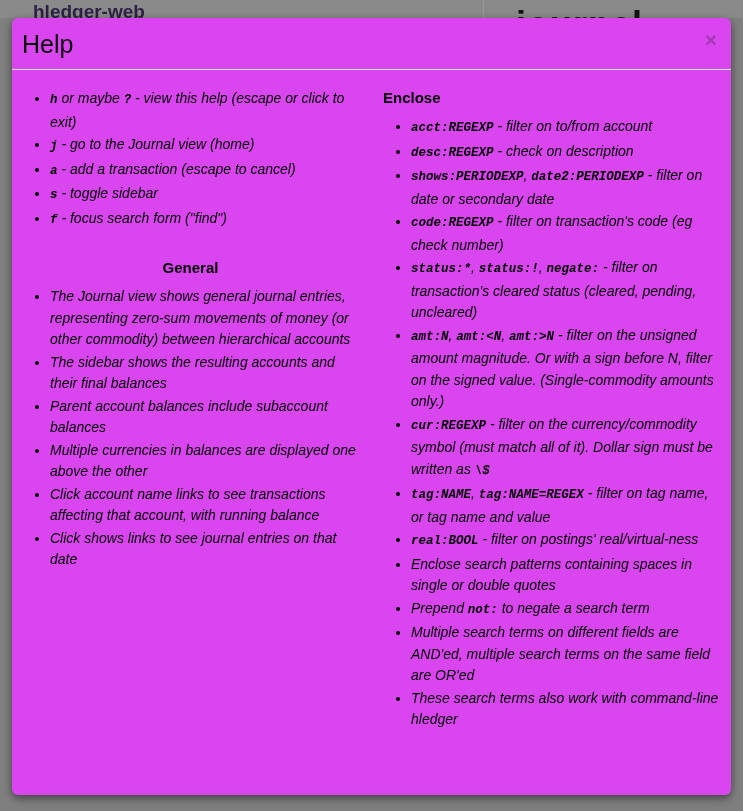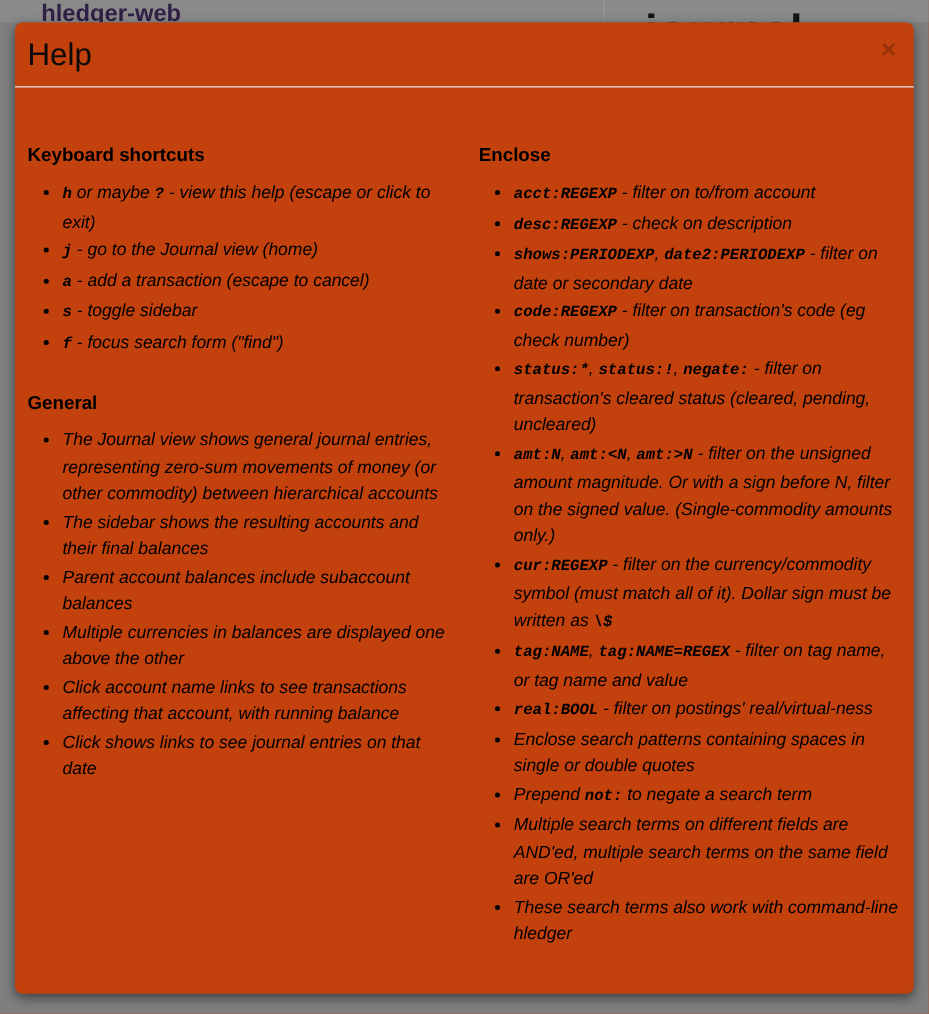--- a/index.html
+++ b/index.html
@@ -24,23 +24,23 @@
     position:absolute; left:483px; top:0; width:1px; height:18px; background:#979797;
   }
   .backdrop-heading {
     position:absolute; left:516px; top:4px;
     font-size:36px; font-weight:bold; color:#141414; letter-spacing:1px;
   }
 
   
   .modal {
     position:absolute; left:12px; top:18px; width:719px; height:777px;
-    background:#c2410c; border-radius:6px;
+    background:#d946ef; border-radius:6px;
     box-shadow:0 3px 9px rgba(0,0,0,0.5);
-    display:flex; flex-direction:column;gap:27px;
+    display:flex; flex-direction:column;
   }
   .modal-header {
     flex:0 0 auto;
     padding:11px 14px 9px 10px;
     border-bottom:1px solid #e5e5e5;
     display:flex; align-items:flex-start;
   }
   .modal-title {
     font-size:25px; font-weight:400; color:#0a0a0a; line-height:31px; margin:0;
   }
@@ -53,21 +53,21 @@
   .modal-body {
     flex:1 1 auto; overflow:hidden;
     padding:18px 11px 0 10px;
     display:grid; grid-template-columns:1fr 1fr; column-gap:24px;
     font-size:14px; color:#000;
   }
   .section-heading {
     font-size:15px; font-weight:bold; color:#000;
     margin:0 0 9px 0; line-height:19px;
   }
-  .help-list + .section-heading { margin-top:27px; }
+  .help-list + .section-heading { margin-top:27px;text-align:center; }
   .help-list {
     margin:0; padding:0 0 0 28px; list-style:disc;
   }
   .help-list li {
     line-height:21.5px; margin:0 0 1px 0;font-style:italic;
   }
   .help-list code {
     font-family:"Liberation Mono","DejaVu Sans Mono",monospace;
     font-weight:bold; font-size:12.5px; color:#000;
     background:transparent; padding:0;
@@ -82,21 +82,20 @@
   <span class="backdrop-heading">journal</span>
 </div>
 
 <div class="modal">
   <div class="modal-header">
     <h1 class="modal-title">Help</h1>
     <button class="close-btn">×</button>
   </div>
   <div class="modal-body">
     <div class="help-col">
-        <h2 class="section-heading">Keyboard shortcuts</h2>
         <ul class="help-list">
           <li><code>h</code><span> or maybe </span><code>?</code><span> - view this help (escape or click to exit)</span></li>
           <li><code>j</code><span> - go to the Journal view (home)</span></li>
           <li><code>a</code><span> - add a transaction (escape to cancel)</span></li>
           <li><code>s</code><span> - toggle sidebar</span></li>
           <li><code>f</code><span> - focus search form ("find")</span></li>
         </ul>
         <h2 class="section-heading">General</h2>
         <ul class="help-list">
           <li><span>The Journal view shows general journal entries, representing zero-sum movements of money (or other commodity) between hierarchical accounts</span></li>

